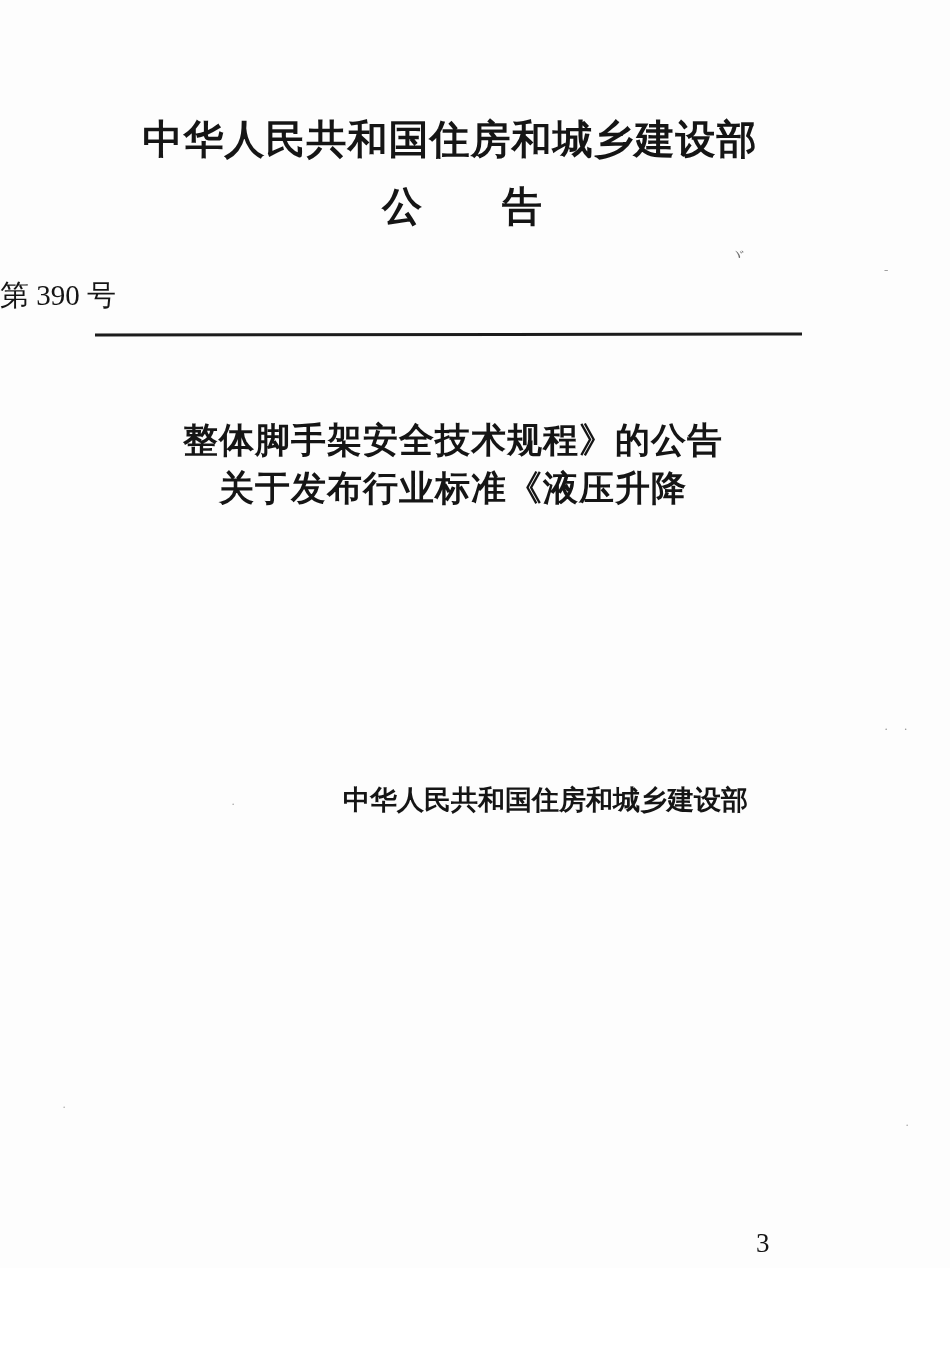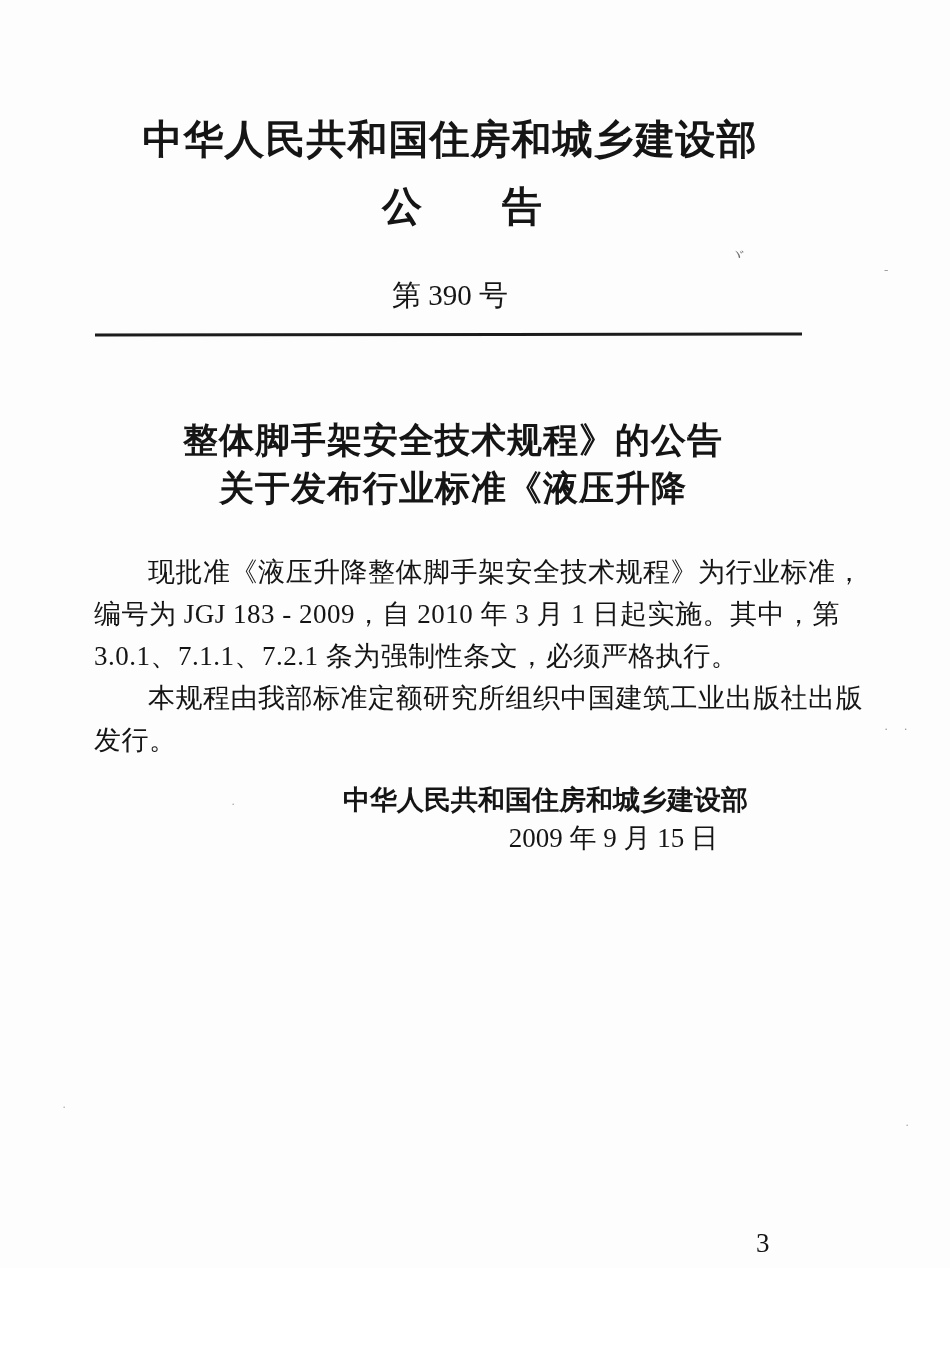--- a/index.html
+++ b/index.html
@@ -38,21 +38,20 @@
     font-family: "Liberation Sans", "DejaVu Sans", sans-serif;
     font-weight: bold;
     font-size: 40px;
     white-space: nowrap;
   }
   .issue-number {
     position: absolute;
     top: 276px;
     left: 0;
     width: 900px;
-    text-align: center;
     font-size: 29px;
     white-space: nowrap;
   }
   .divider-rule {
     position: absolute;
     top: 333px;
     left: 95px;
     width: 707px;
     height: 3px;
     background: #1c1c1c;
@@ -138,31 +137,23 @@
 
   <div class="issue-number">第 390 号</div>
 
   <div class="divider-rule"></div>
 
   <div class="doc-title">
     <div>整体脚手架安全技术规程》的公告</div>
     <div>关于发布行业标准《液压升降</div>
   </div>
 
-  <div class="body-text">
-    <div class="body-line indent">现批准《液压升降整体脚手架安全技术规程》为行业标准，</div>
-    <div class="body-line">编号为 JGJ 183 - 2009，自 2010 年 3 月 1 日起实施。其中，第</div>
-    <div class="body-line">3.0.1、7.1.1、7.2.1 条为强制性条文，必须严格执行。</div>
-    <div class="body-line indent">本规程由我部标准定额研究所组织中国建筑工业出版社出版</div>
-    <div class="body-line">发行。</div>
-  </div>
 
   <div class="signature-name">中华人民共和国住房和城乡建设部</div>
 
-  <div class="signature-date">2009 年 9 月 15 日</div>
 
   <div class="page-number">3</div>
 
   <span class="speck s1">ヾ</span>
   <span class="speck s2">-</span>
   <span class="speck s3">· ·</span>
   <span class="speck s4">·</span>
   <span class="speck s5">·</span>
   <span class="speck s6">·</span>
 

